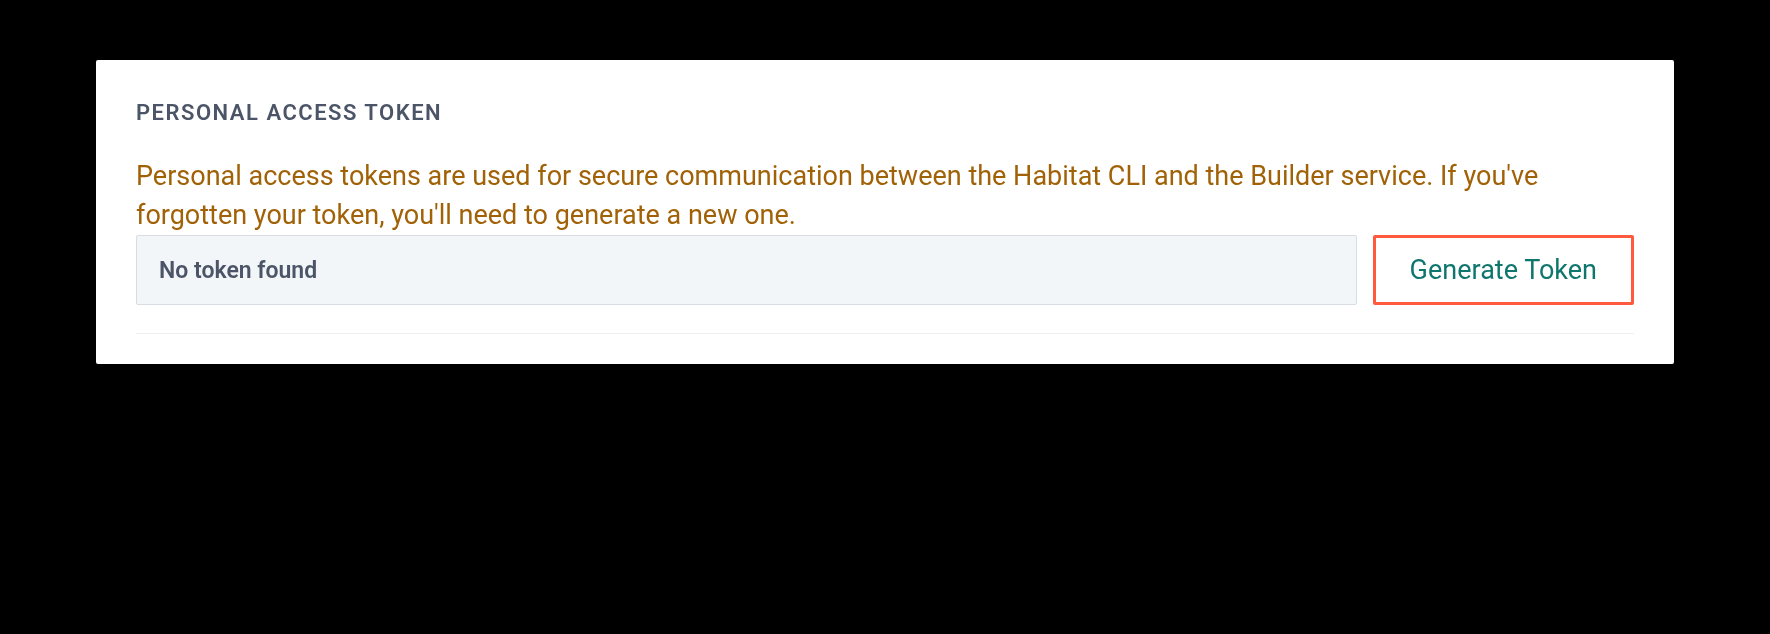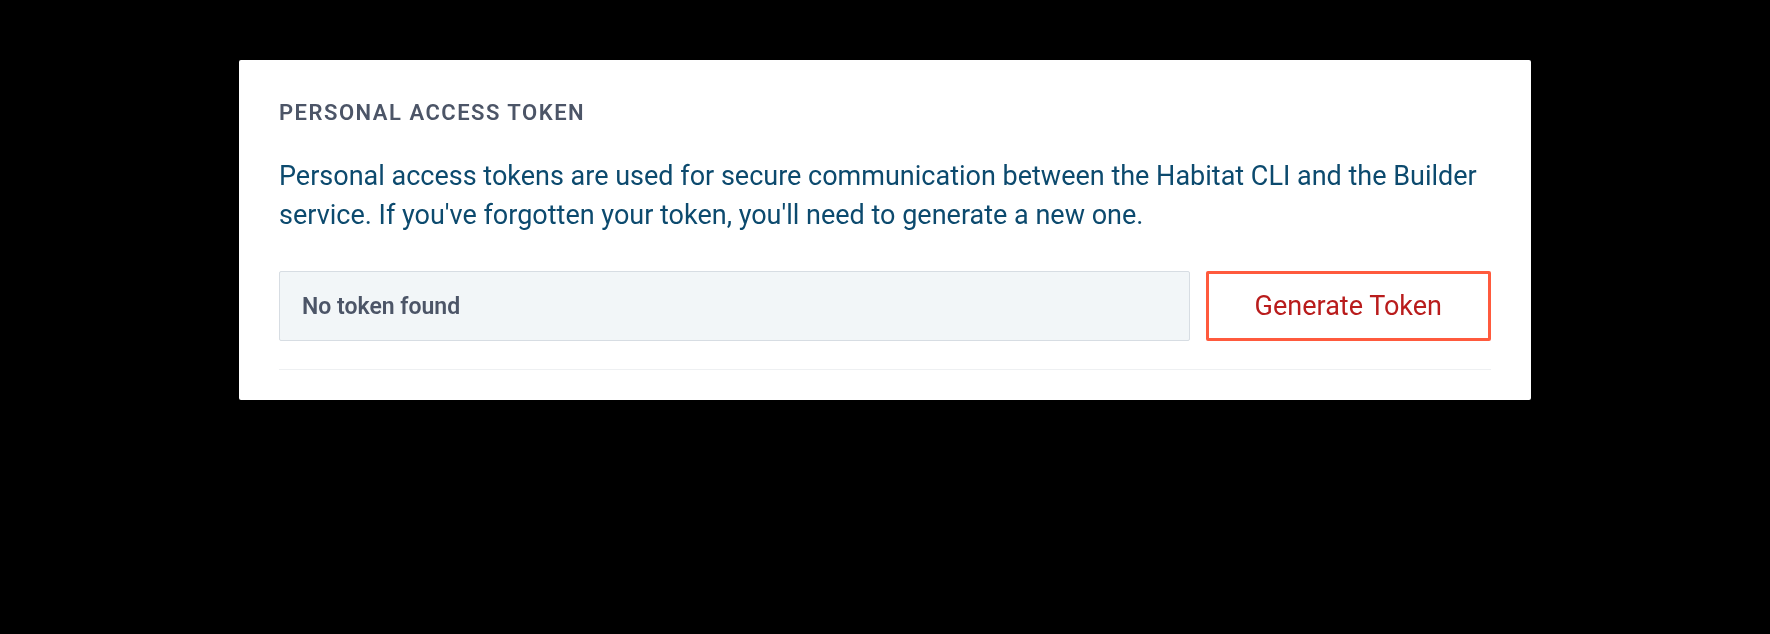--- a/index.html
+++ b/index.html
@@ -12,38 +12,37 @@
       background: #000000;
       width: 1770px;
       height: 634px;
       display: flex;
       align-items: flex-start;
       justify-content: center;
       padding-top: 60px;
     }
     .card {
       background: #ffffff;
-      width: 1292px;
+      width: 1578px;
       border-radius: 2px;
       box-shadow: 0 20px 60px rgba(0,0,0,0.6), 0 0 40px rgba(0,0,0,0.4);
       padding: 40px 40px 30px 40px;
     }
     .section-title {
       font-size: 22px;
       font-weight: 600;
       letter-spacing: 1.5px;
       color: #4c5567;
       text-transform: uppercase;
       margin-bottom: 32px;
     }
     .description {
       font-size: 27px;
       line-height: 1.45;
-      color: #0c4a6e;
-      margin-bottom: 36px;
+      color: #a16207;
       font-weight: 400;
     }
     .token-row {
       display: flex;
       align-items: stretch;
       gap: 16px;
       margin-bottom: 28px;
     }
     .token-field {
       flex: 1;
@@ -53,24 +52,24 @@
       padding: 18px 22px;
       font-size: 23px;
       font-weight: 600;
       color: #4c5567;
       display: flex;
       align-items: center;
     }
     .generate-button {
       border: 3px solid #ff5a3d;
       background: #ffffff;
-      color: #b91c1c;
+      color: #0f766e;
       font-size: 27px;
       font-weight: 400;
-      padding: 16px 46px;
+      padding: 16px 34px;
       cursor: pointer;
       border-radius: 2px;
       font-family: inherit;
       display: flex;
       align-items: center;
     }
     .divider {
       border: none;
       border-top: 1px solid #eef0f2;
       margin: 0;

